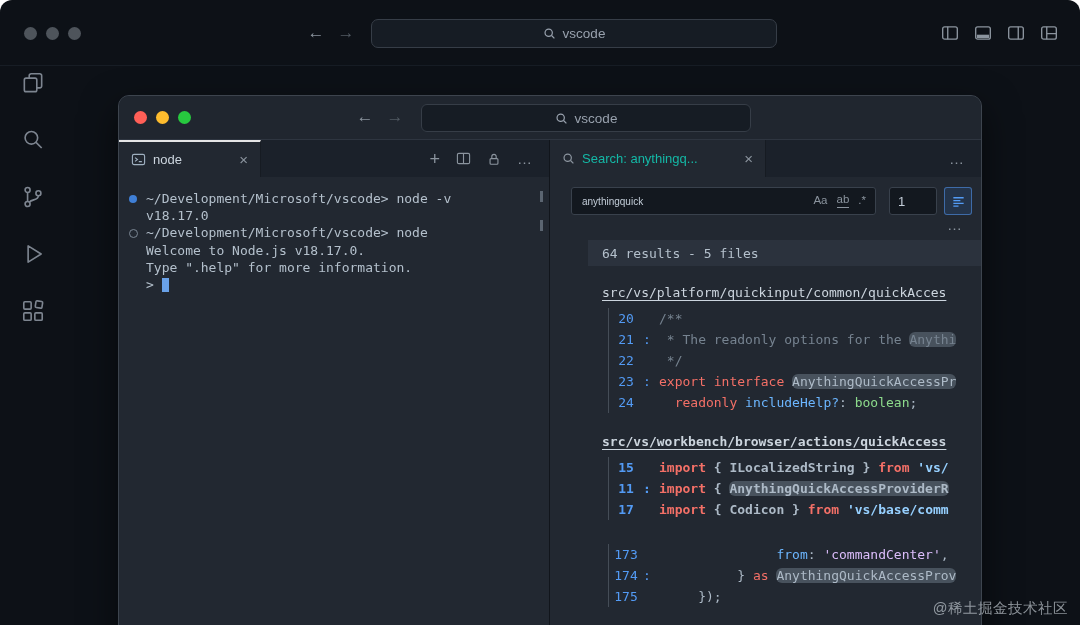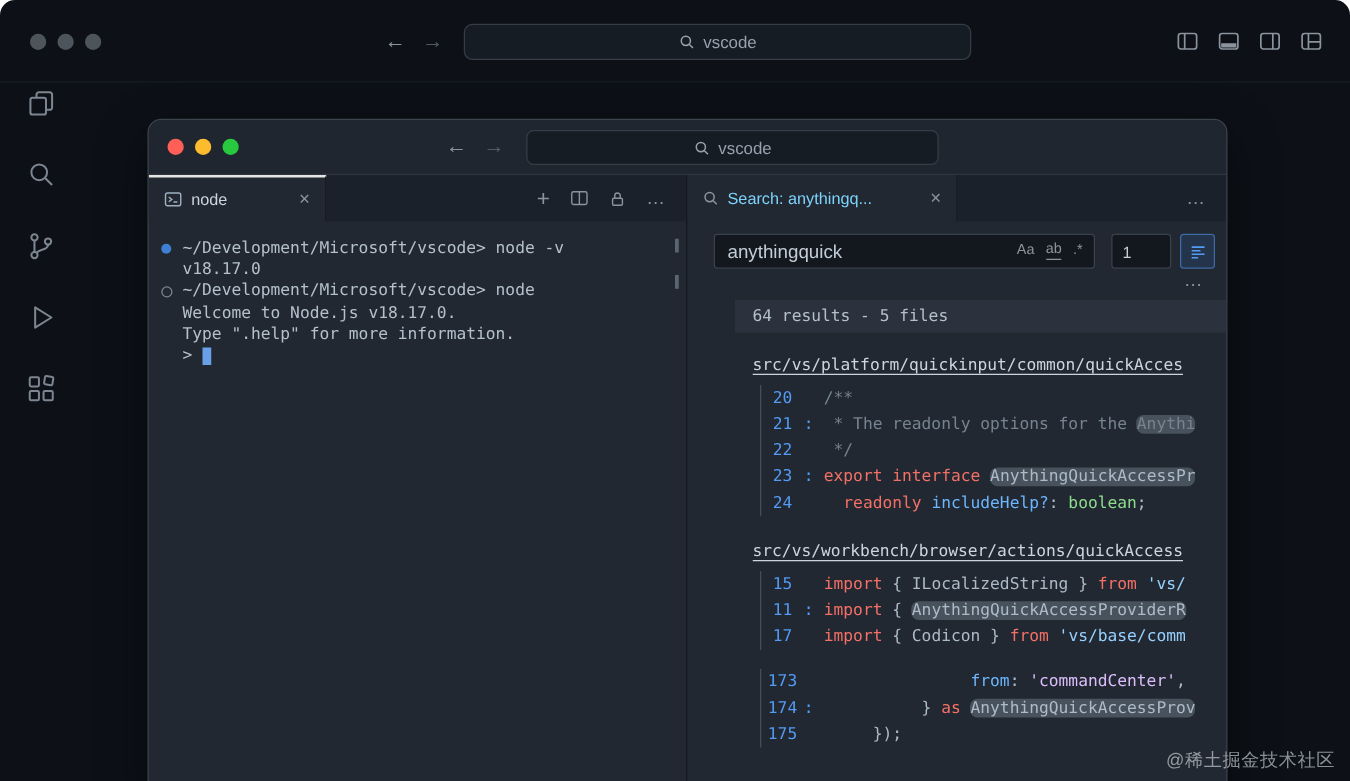--- a/index.html
+++ b/index.html
@@ -43,21 +43,21 @@
   .t-bullet{width:12px;flex-shrink:0;margin:4px 7px 0 0;height:9px}
   .t-bullet.filled::before{content:"";display:block;width:8px;height:8px;margin:1px auto 0;border-radius:50%;background:#3f7fd6}
   .t-bullet.open::before{content:"";display:block;width:7px;height:7px;margin:1px auto 0;border-radius:50%;border:1.4px solid #7b8794}
   .t-cursor{display:inline-block;width:7px;height:14px;background:#69a1e8;margin-top:2px}
   .term-mark{position:absolute;right:6px;width:3px;height:11px;background:#8b98a5;opacity:.55}
   .term-mark.m1{top:14px}.term-mark.m2{top:43px}
 
   .search-pane{flex:1;display:flex;flex-direction:column;background:#222831;overflow:hidden}
   .search-body{position:relative;flex:1;overflow:hidden}
   .search-input-box{position:absolute;left:21px;top:10px;width:305px;height:28px;background:#13181f;border:1px solid #39414c;border-radius:3px;display:flex;align-items:center;padding:0 9px 0 10px;gap:9px}
-  .search-input-box input{flex:1;background:transparent;border:none;outline:none;color:#c3cdd8;font-size:15px;font-family:"Liberation Sans",sans-serif;min-width:0}
+  .search-input-box input{flex:1;background:transparent;border:none;outline:none;color:#c3cdd8;font-size:10px;font-family:"Liberation Sans",sans-serif;min-width:0}
   .toggle{font-size:11.5px;color:#8b949e;flex-shrink:0;line-height:1}
   .toggle.word{border-bottom:1px solid #8b949e;padding-bottom:1px}
   .count-box{position:absolute;left:339px;top:10px;width:48px;height:28px;background:#13181f;border:1px solid #39414c;border-radius:3px;display:flex;align-items:center;padding:0 8px}
   .count-box input{width:100%;background:transparent;border:none;outline:none;color:#c3cdd8;font-size:13px;font-family:"Liberation Sans",sans-serif}
   .list-btn{position:absolute;left:394px;top:10px;width:28px;height:28px;border:1px solid rgba(83,155,245,.55);background:rgba(56,139,253,.12);border-radius:3px;display:flex;align-items:center;justify-content:center}
   .more-dots{position:absolute;left:397px;top:39px;color:#8b949e;font-size:15px;letter-spacing:1px}
   .summary-bar{position:absolute;left:38px;right:0;top:63px;height:26px;background:#2b323d;display:flex;align-items:center;padding-left:14px;font-family:"DejaVu Sans Mono",monospace;font-size:13px;color:#b4c0cc}
   .search-results{position:absolute;left:0;right:0;top:89px;bottom:0;overflow:hidden;padding-top:6px;font-family:"DejaVu Sans Mono",monospace;font-size:13px}
   .file-link{margin:12px 0 6px 52px;color:#ccd5de;text-decoration:underline;text-underline-offset:3px;white-space:nowrap;overflow:hidden;line-height:18px}
   .code-block{margin-left:58px;border-left:1px solid #454d57}
@@ -193,21 +193,21 @@
           </div>
       </div>
 
       <div class="search-pane">
         <div class="pane-tabs">
           <div class="tab tab-search">
             <svg width="13" height="13" viewBox="0 0 16 16" fill="none" stroke="#8b949e" stroke-width="1.5">
                 <circle cx="7" cy="7" r="4.5"></circle>
                 <line x1="10.5" y1="10.5" x2="14" y2="14"></line>
               </svg>
-            <span class="tab-label" style="color:#7dd3fc">Search: anythingq...</span>
+            <span class="tab-label" style="color:#14b8a6">Search: anythingq...</span>
             <span class="tab-close">×</span>
           </div>
           <div class="tab-actions">
             <span class="ellipsis-glyph">…</span>
           </div>
         </div>
 
         <div class="search-body">
           <div class="search-input-box">
             <input readonly="" value="anythingquick" style="">
@@ -236,21 +236,21 @@
               <div class="result-block" style="margin-bottom: 20px;">
                 <div class="file-link">src/vs/platform/quickinput/common/quickAcces</div>
                 <div class="code-block">
                   <div class="code-line"><span class="lnum">20</span><span class="lcolon"></span><span class="lcode"><span style="color: rgb(118, 131, 144);">/**</span></span></div>
                   <div class="code-line"><span class="lnum">21</span><span class="lcolon">:</span><span class="lcode"><span style="color: rgb(118, 131, 144);"> * The readonly options for the </span><span class="hl" style="color: rgb(118, 131, 144);">Anythi</span></span></div>
                   <div class="code-line"><span class="lnum">22</span><span class="lcolon"></span><span class="lcode"><span style="color: rgb(118, 131, 144);"> */</span></span></div>
                   <div class="code-line"><span class="lnum">23</span><span class="lcolon">:</span><span class="lcode"><span style="color: rgb(244, 112, 103);">export</span><span style="color: rgb(173, 186, 199);"> </span><span style="color: rgb(244, 112, 103);">interface</span><span style="color: rgb(173, 186, 199);"> </span><span class="hl" style="color: rgb(173, 186, 199);">AnythingQuickAccessPr</span></span></div>
                   <div class="code-line"><span class="lnum">24</span><span class="lcolon"></span><span class="lcode"><span style="color: rgb(173, 186, 199);">  </span><span style="color: rgb(244, 112, 103);">readonly</span><span style="color: rgb(173, 186, 199);"> </span><span style="color: rgb(108, 182, 255);">includeHelp?</span><span style="color: rgb(173, 186, 199);">: </span><span style="color: rgb(141, 219, 140);">boolean</span><span style="color: rgb(173, 186, 199);">;</span></span></div>
                 </div>
               </div>
-              <div class="result-block" style="margin-bottom: 15px;">
+              <div class="result-block" style="margin-bottom: 24px; font-weight: bold;">
                 <div class="file-link">src/vs/workbench/browser/actions/quickAccess</div>
                 <div class="code-block">
                   <div class="code-line"><span class="lnum">15</span><span class="lcolon"></span><span class="lcode"><span style="color: rgb(244, 112, 103);">import</span><span style="color: rgb(173, 186, 199);"> { </span><span style="color: rgb(173, 186, 199);">ILocalizedString</span><span style="color: rgb(173, 186, 199);"> } </span><span style="color: rgb(244, 112, 103);">from</span><span style="color: rgb(173, 186, 199);"> </span><span style="color: rgb(150, 208, 255);">'vs/</span></span></div>
                   <div class="code-line"><span class="lnum">11</span><span class="lcolon">:</span><span class="lcode"><span style="color: rgb(244, 112, 103);">import</span><span style="color: rgb(173, 186, 199);"> { </span><span class="hl" style="color: rgb(173, 186, 199);">AnythingQuickAccessProviderR</span></span></div>
                   <div class="code-line"><span class="lnum">17</span><span class="lcolon"></span><span class="lcode"><span style="color: rgb(244, 112, 103);">import</span><span style="color: rgb(173, 186, 199);"> { </span><span style="color: rgb(173, 186, 199);">Codicon</span><span style="color: rgb(173, 186, 199);"> } </span><span style="color: rgb(244, 112, 103);">from</span><span style="color: rgb(173, 186, 199);"> </span><span style="color: rgb(150, 208, 255);">'vs/base/comm</span></span></div>
                 </div>
               </div>
               <div class="result-block" style="margin-bottom: 4px;">
                 <div class="code-block" style="margin-top: 6px;">
                   <div class="code-line"><span class="lnum">173</span><span class="lcolon"></span><span class="lcode"><span style="color: rgb(173, 186, 199);">               </span><span style="color: rgb(108, 182, 255);">from</span><span style="color: rgb(173, 186, 199);">: </span><span style="color: rgb(220, 189, 251);">'commandCenter'</span><span style="color: rgb(173, 186, 199);">,</span></span></div>

